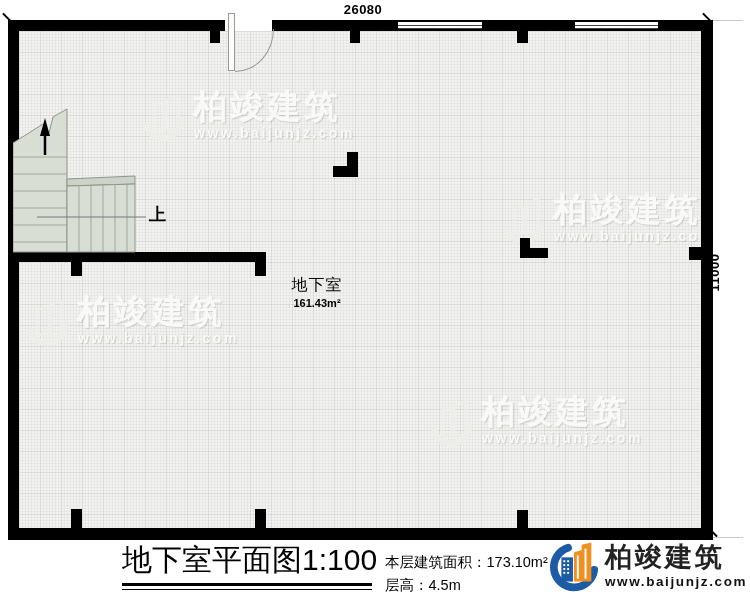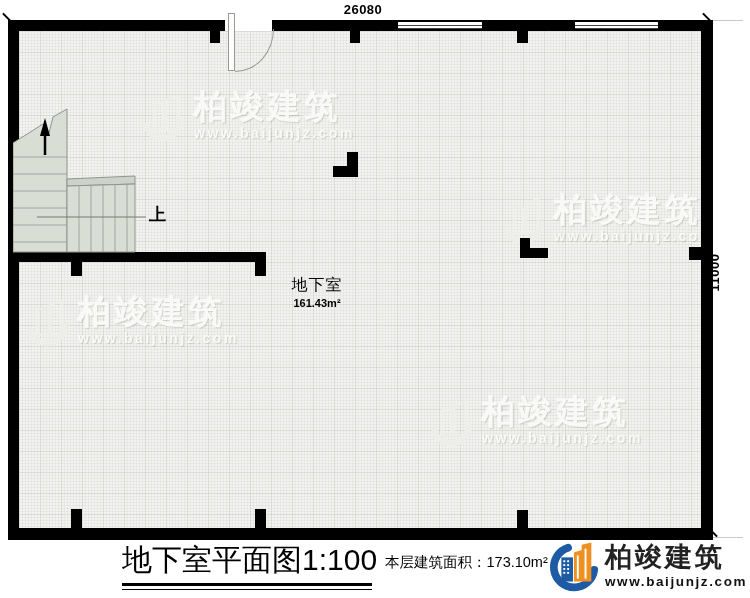--- a/index.html
+++ b/index.html
@@ -198,20 +198,21 @@
 
 </div>
 
 <div class="titleblock">
   <div class="plan-title"><span>地下室平面图</span><span>1:100</span></div>
   <div class="title-underline-thick"></div>
   <div class="title-underline-thin"></div>
 
   <div class="info">
     <div><span>本层建筑面积：</span><span>173.10m²</span></div>
+    <div><span>层高：</span><span>4.5m</span></div>
   </div>
 
   <div class="logo">
     <svg width="58" height="56" viewBox="0 0 60 56">
       <path d="M26,7 A21,21 0 1 0 53,30" fill="none" stroke="#1d5ca5" stroke-width="8" stroke-linecap="round"></path>
       <path d="M32,12 L40,9.5 L40,4 L50,1.5 L50,42 L32,42 Z" fill="#ef9020"></path>
       <rect x="19" y="17" width="12" height="25" fill="#1d5ca5"></rect>
       <g fill="#fff">
         <rect x="21" y="20" width="2" height="2"></rect>
           <rect x="25" y="20" width="2" height="2"></rect>

